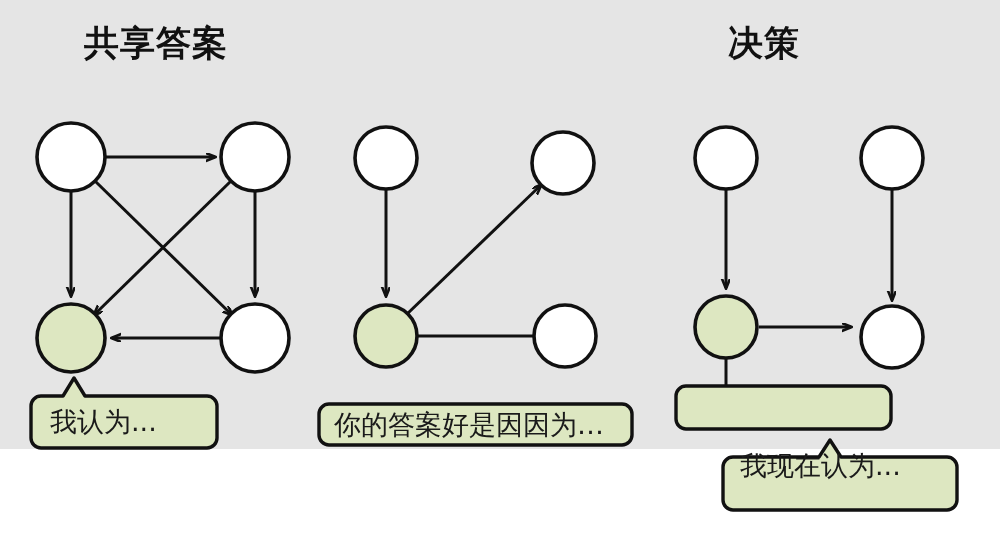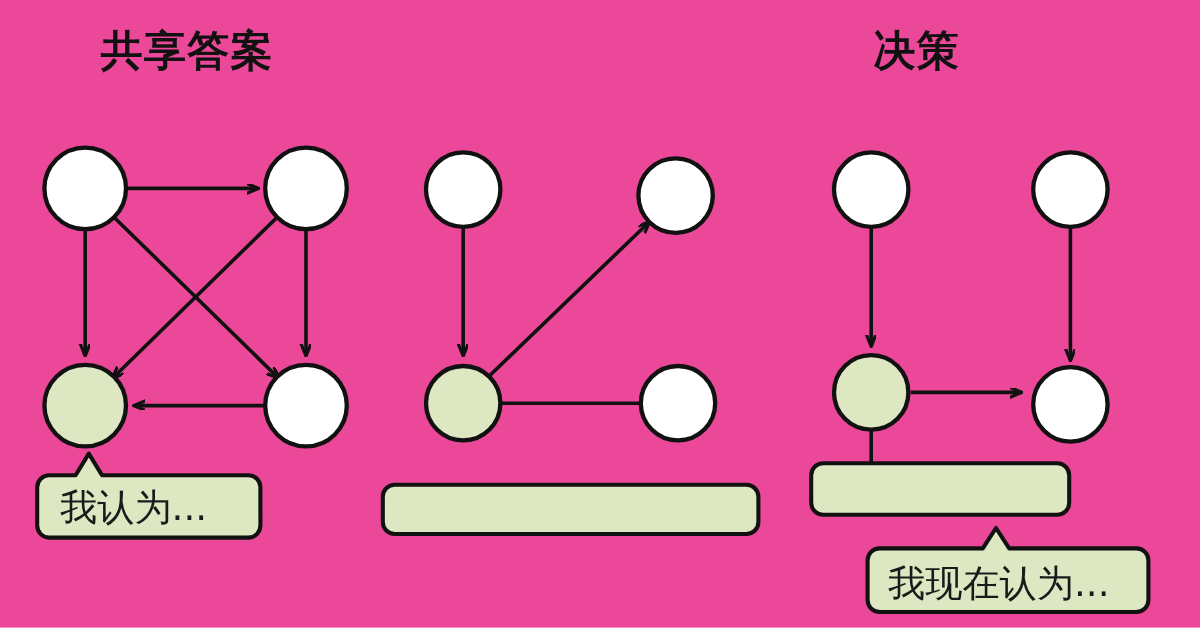--- a/index.html
+++ b/index.html
@@ -9,22 +9,22 @@
   }
   body {
     width: 1000px;
     height: 537px;
     overflow: hidden;
     font-family: "DejaVu Sans", "Liberation Sans", sans-serif;
   }
   #stage {
     position: relative;
     width: 1000px;
-    height: 523px;
-    background: #ec4899;
+    height: 449px;
+    background: #e5e5e5;
   }
   svg#diagram {
     position: absolute;
     left: 0;
     top: 0;
     width: 1000px;
     height: 537px;
     display: block;
   }
   .panel-title {
@@ -33,21 +33,21 @@
     font-weight: bold;
     font-size: 35px;
     letter-spacing: 1px;
     color: #111111;
     white-space: nowrap;
     line-height: 1;
   }
   .bubble-text {
     position: absolute;
     font-family: "DejaVu Sans", "Liberation Sans", sans-serif;
-    font-size: 31px;
+    font-size: 27px;
     color: #1a1a1a;
     white-space: nowrap;
     line-height: 1;
   }
 </style>
 </head>
 <body>
 
 <div id="stage">
 
@@ -111,15 +111,16 @@
                a10,10 0 0 1 -10,10 L733,510
                a10,10 0 0 1 -10,-10 L723,467
                a10,10 0 0 1 10,-10 Z" fill="#dde7c1" stroke="#111111" stroke-width="3.4" stroke-linejoin="round"></path>
     </g>
   </svg>
 
   <div class="panel-title" style="left:84px; top:26px;">共享答案</div>
   <div class="panel-title" style="left:728px; top:26px;">决策</div>
 
   <div class="bubble-text" style="left:50px; top:408px;">我认为...</div>
-  <div class="bubble-text" style="left:740px; top:472px;">我现在认为...</div>
+  <div class="bubble-text" style="left:334px; top:411px;">你的答案好是因因为…</div>
+  <div class="bubble-text" style="left:740px; top:452px;">我现在认为...</div>
 
 </div>
 
 </body></html>

